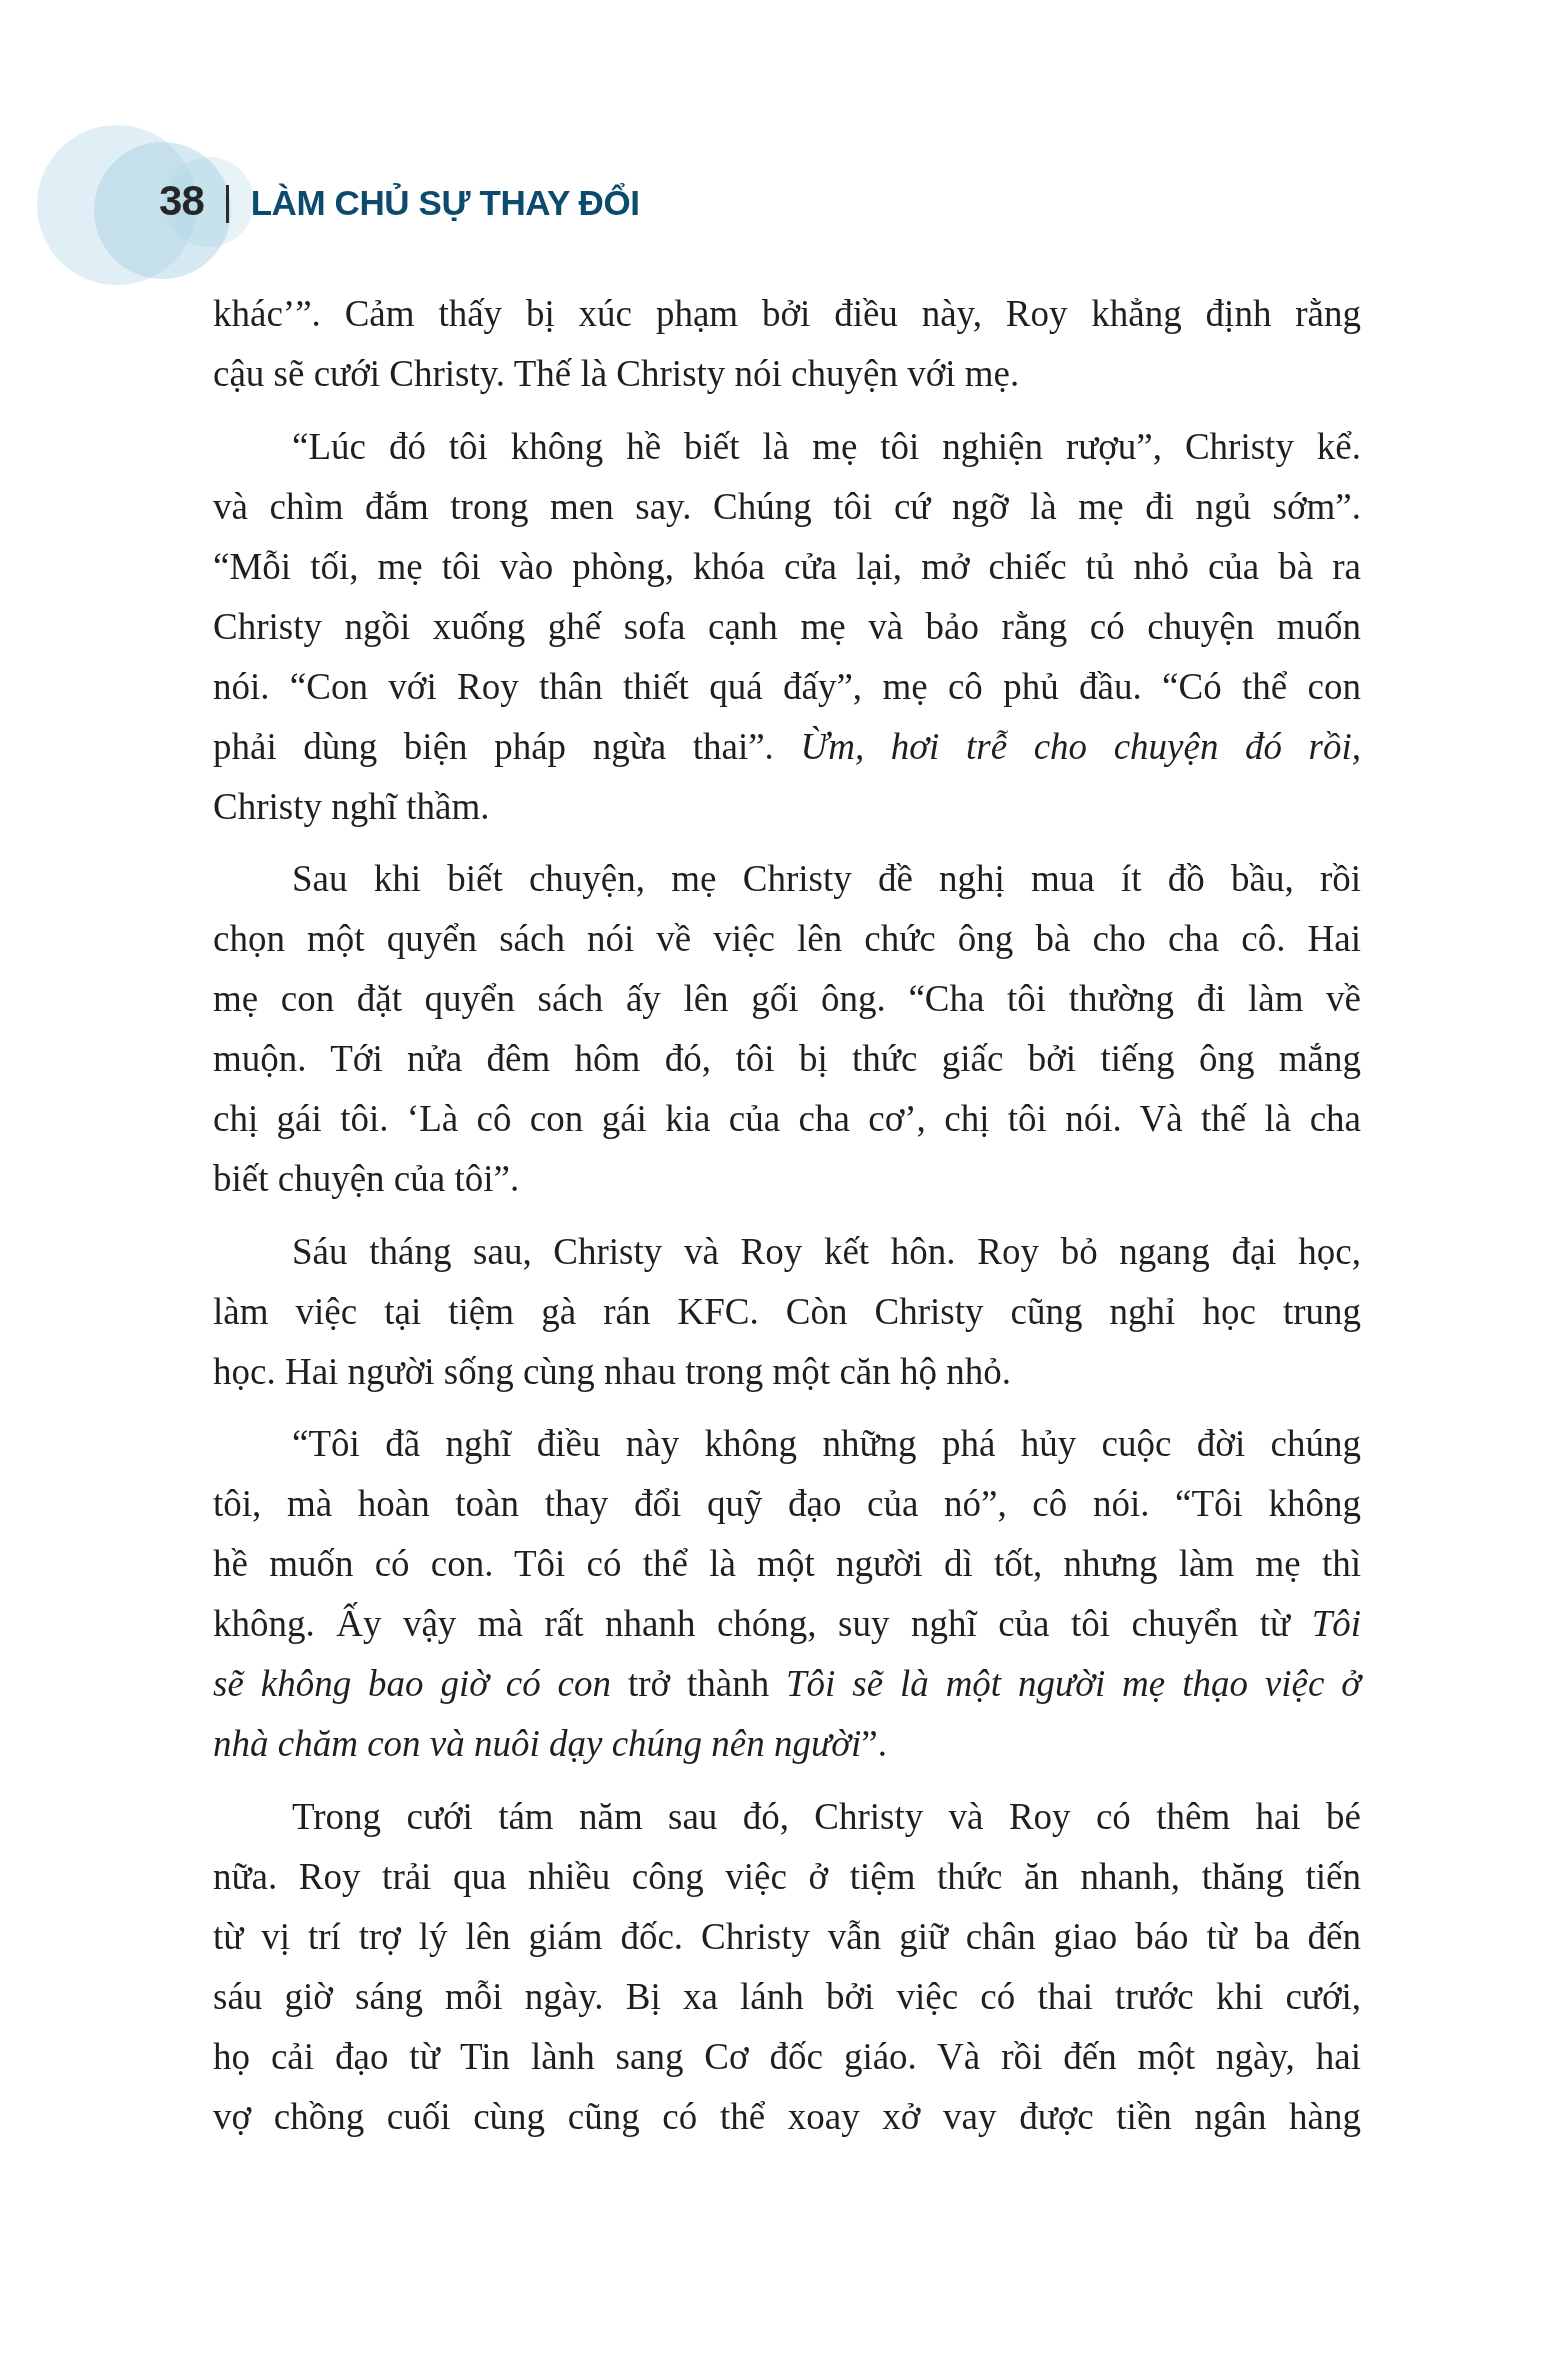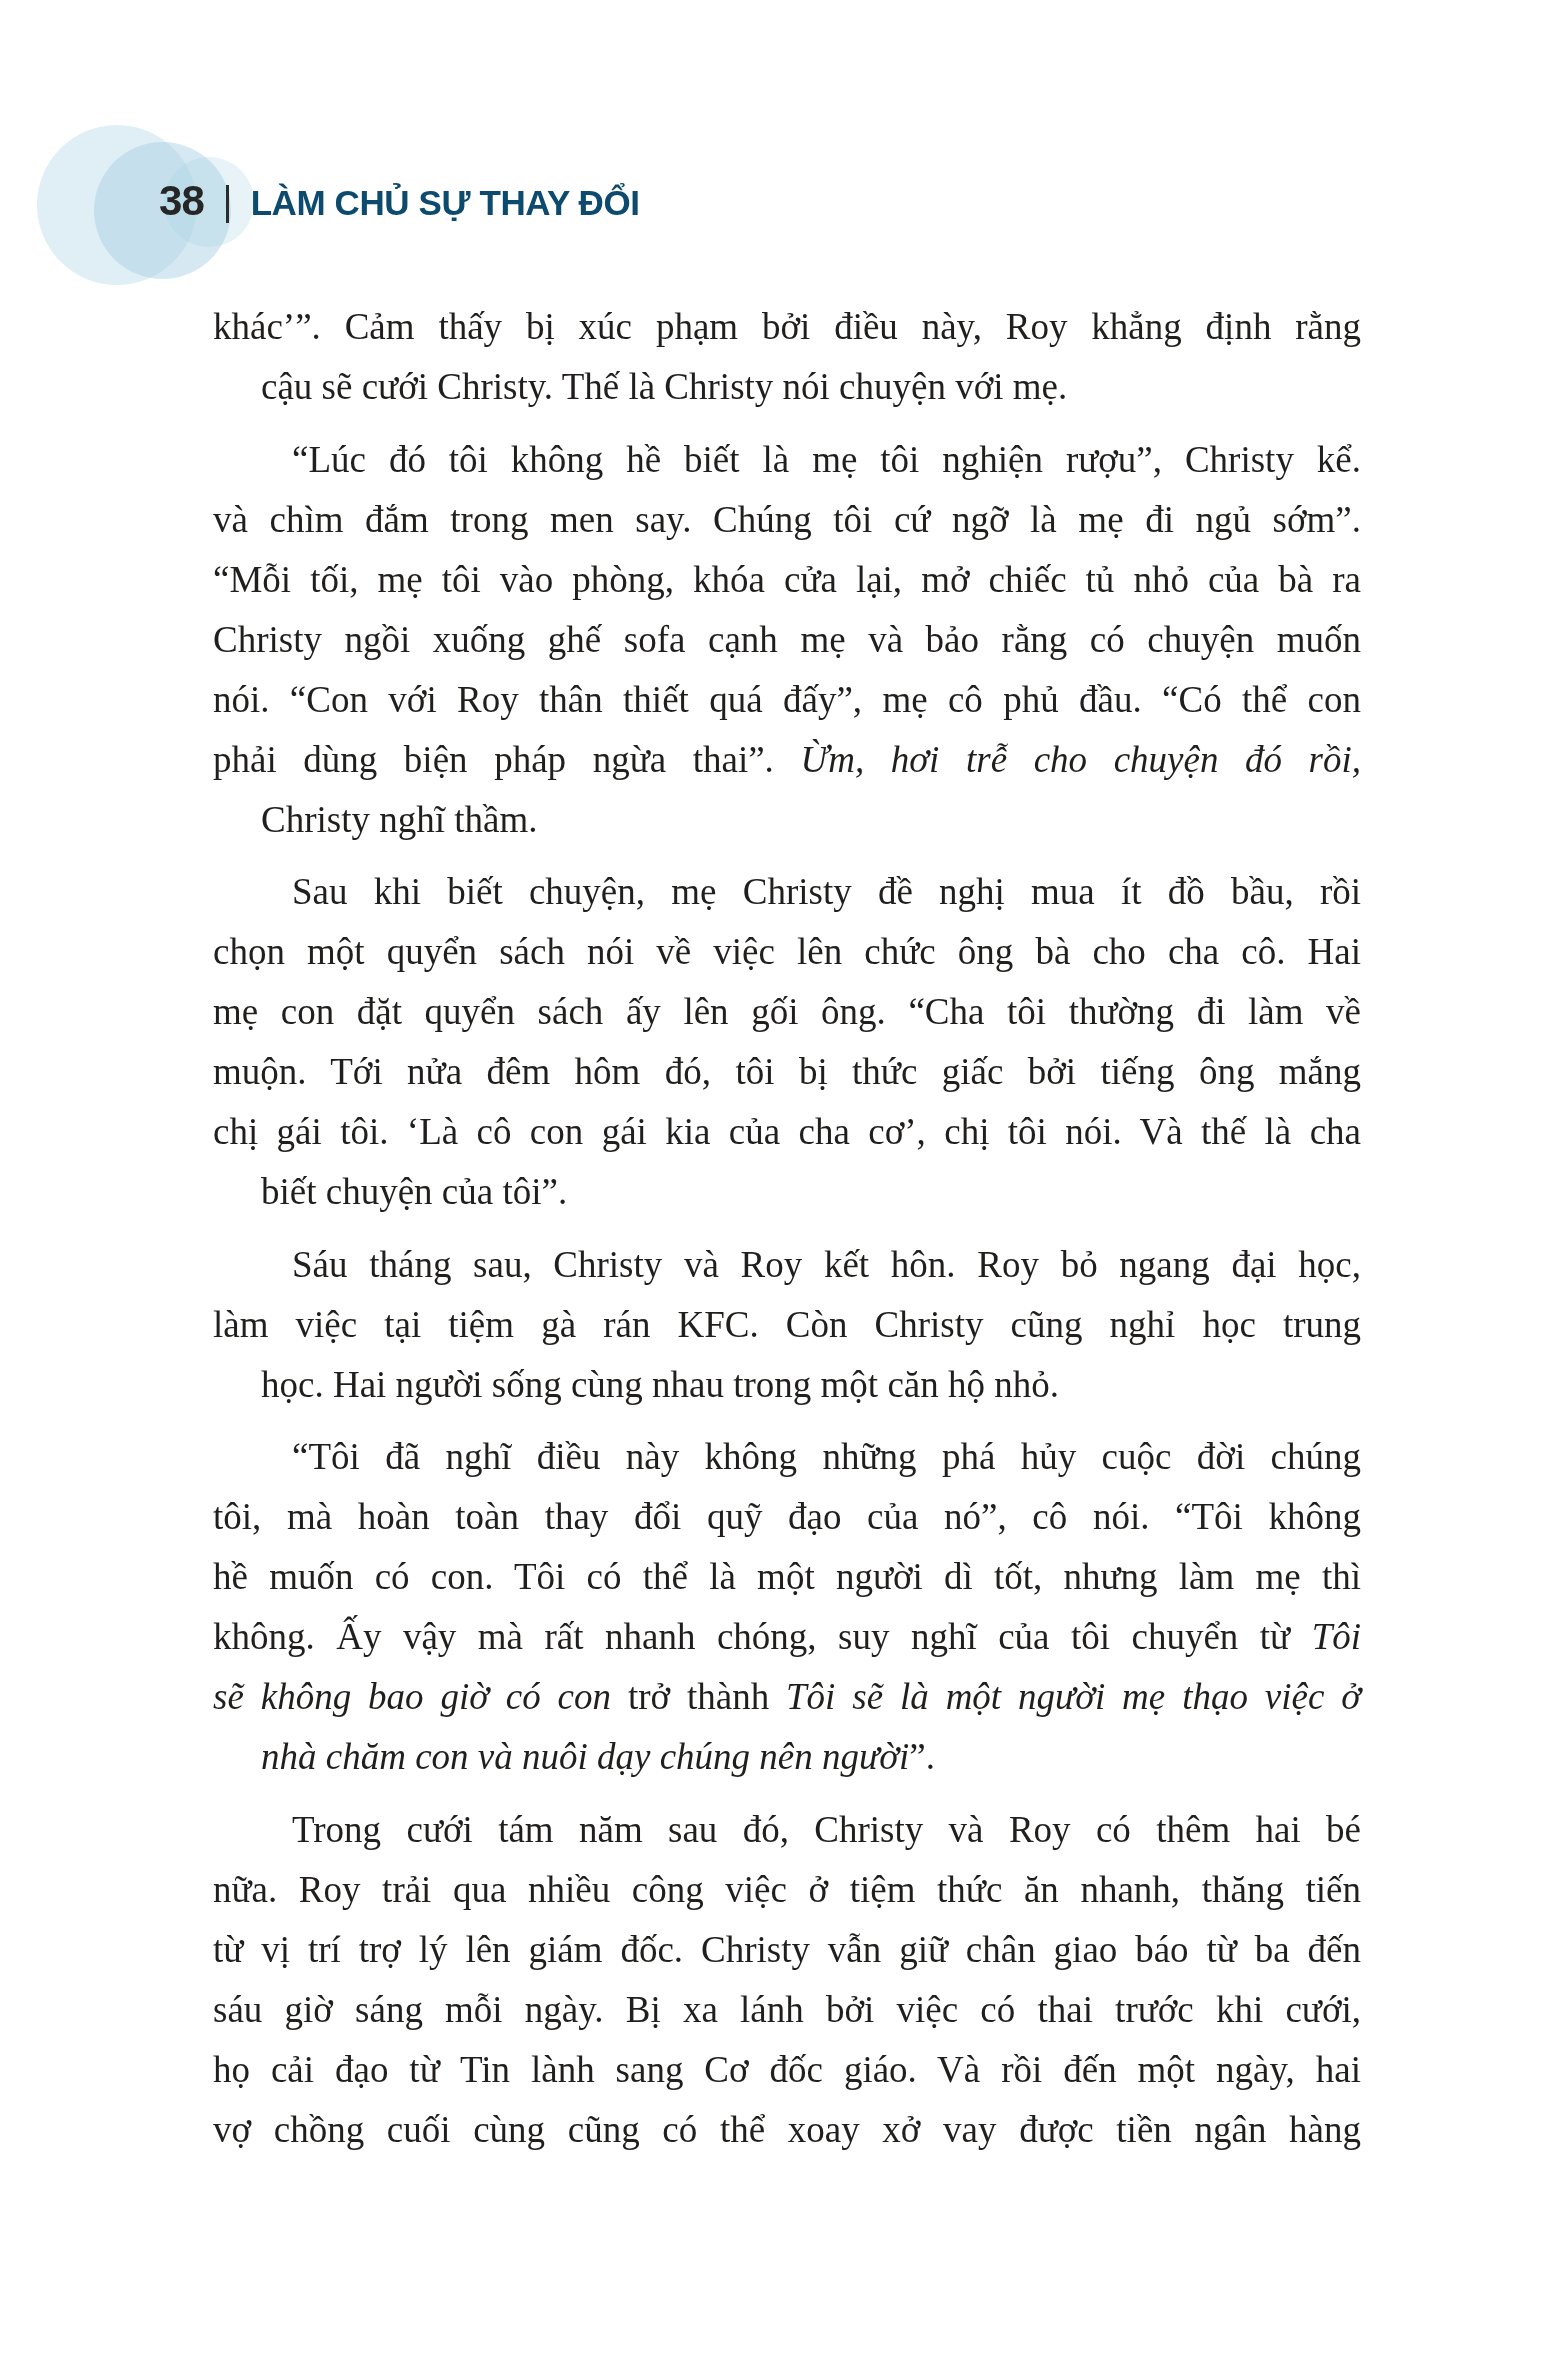--- a/index.html
+++ b/index.html
@@ -33,26 +33,26 @@
     background:#2b2b2b; margin:0 22px;
     align-self:center; position:relative; top:2.5px;
   }
   .runtitle {
     font-size:35px; font-weight:bold; color:#0c4a6e;
     letter-spacing:-0.4px;
   }
 
   
   .body {
-    position:absolute; left:213px; top:297px; width:1148px;
+    position:absolute; left:213px; top:284px; width:1148px;
     font-size:37px; line-height:60px; color:#201f1d;
   }
   .para { margin:0 0 12.5px 0; }
   .line { text-align:justify; text-align-last:justify; }
-  .line.end { text-align:left; text-align-last:left;margin-left:48px; }
+  .line.end { text-align:left; text-align-last:left; }
   .line.first { padding-left:79px; }
   .it { font-style:italic; }
 </style>
 </head>
 <body>
 
 <div class="page">
 
   <div>
     <div class="c c1"></div>

